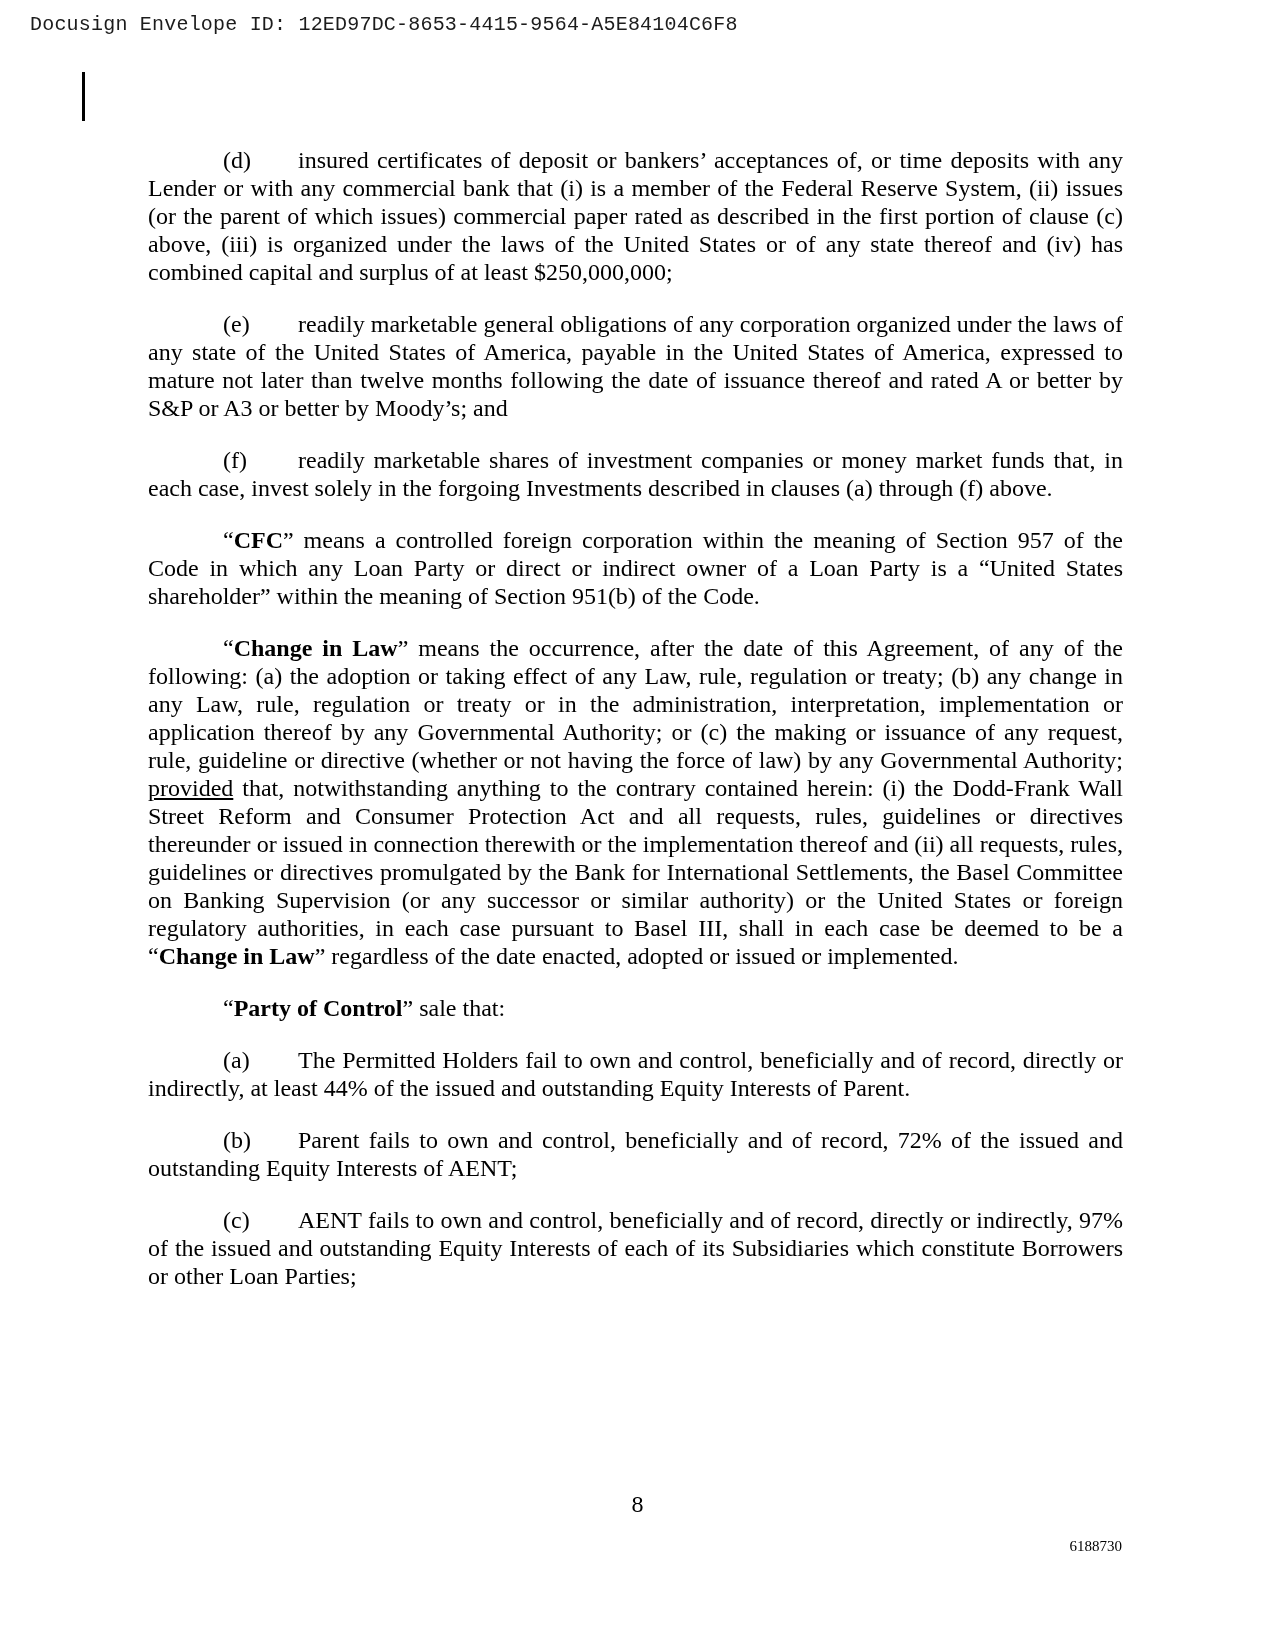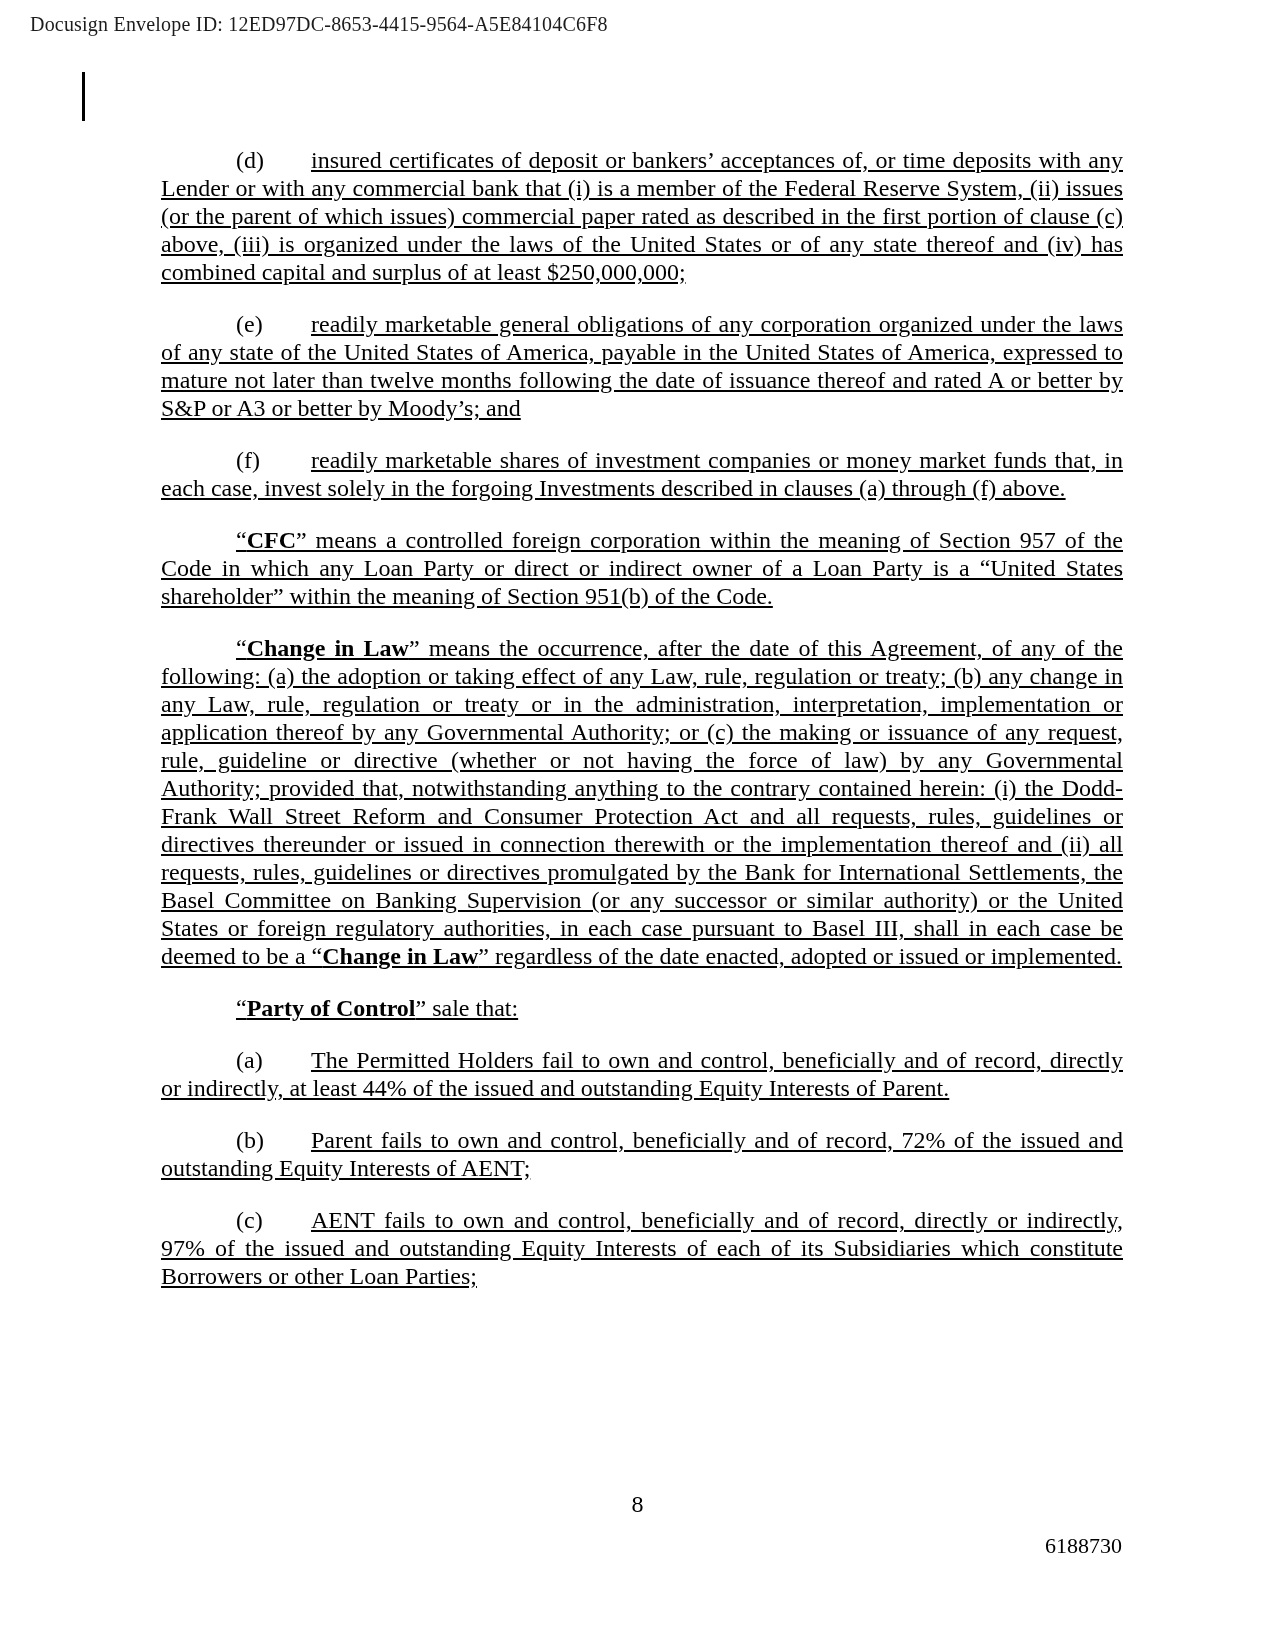--- a/index.html
+++ b/index.html
@@ -7,47 +7,47 @@
     position:relative;
     width:1275px; height:1650px;
     margin:0 auto;
     background:#ffffff;
     font-family:"Liberation Serif", serif;
     color:#000000;
     overflow:hidden;
   }
   .docusign-header {
     position:absolute; left:30px; top:13px;
-    font-family:Liberation Serif, serif;
+    font-family:Liberation Mono, monospace;
     font-size:20px; letter-spacing:0.2px;
     color:#1c1c1c; white-space:nowrap;
   }
   .change-bar {
     position:absolute; left:82px; top:72px;
     width:3px; height:49px; background:#000000;
   }
   .content {
     position:absolute; left:148px; top:146px;
     width:975px;
     font-size:24px; line-height:28px;
     text-align:justify;
     text-justify:inter-word;
   }
-  .para { margin:0 0 24px 13px; text-indent:75px;text-decoration:underline; }
+  .para { margin:0 0 24px 0; text-indent:75px; }
   .para:last-child { margin-bottom:0; }
   .clause-label { display:inline-block; width:75px; text-indent:0; }
   .bold { font-weight:bold; }
   .underline { text-decoration:underline; }
   .page-number {
     position:absolute; top:1490px; left:0; width:1275px;
     text-align:center; font-size:24px; line-height:28px;
   }
   .doc-number {
     position:absolute; top:1533px; right:153px;
-    font-size:22px; line-height:26px;
+    font-size:15px; line-height:26px;
   }
 </style>
 </head>
 <body>
 
 <div class="page">
   <div class="docusign-header">Docusign Envelope ID: 12ED97DC-8653-4415-9564-A5E84104C6F8</div>
 
   <div class="change-bar"></div>
 

